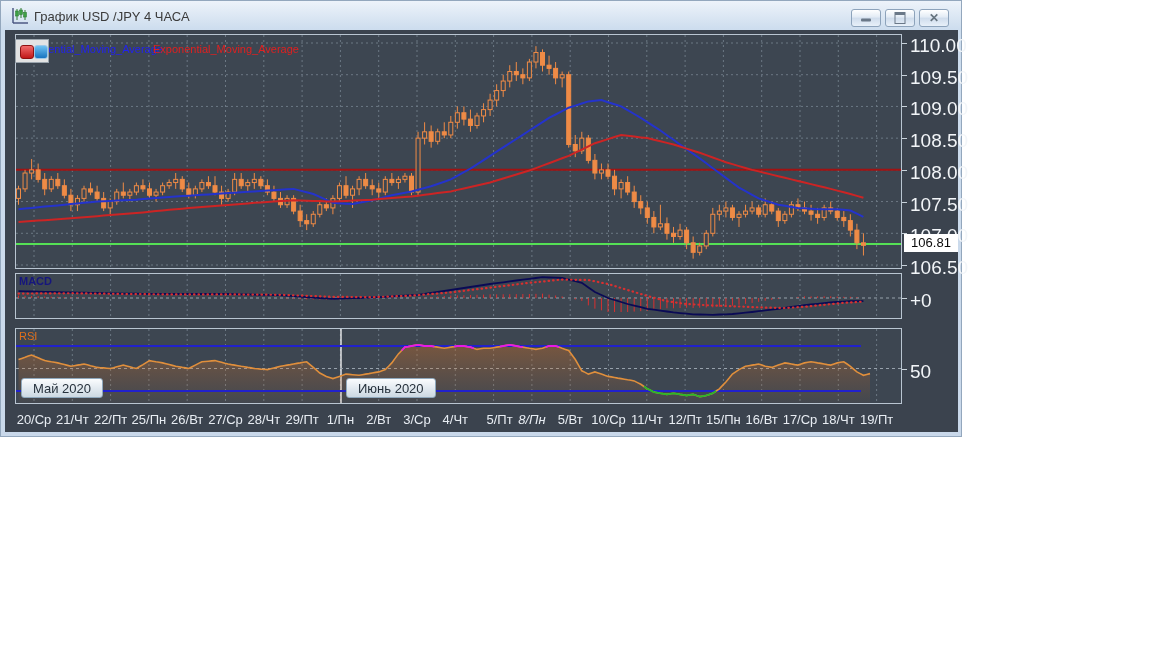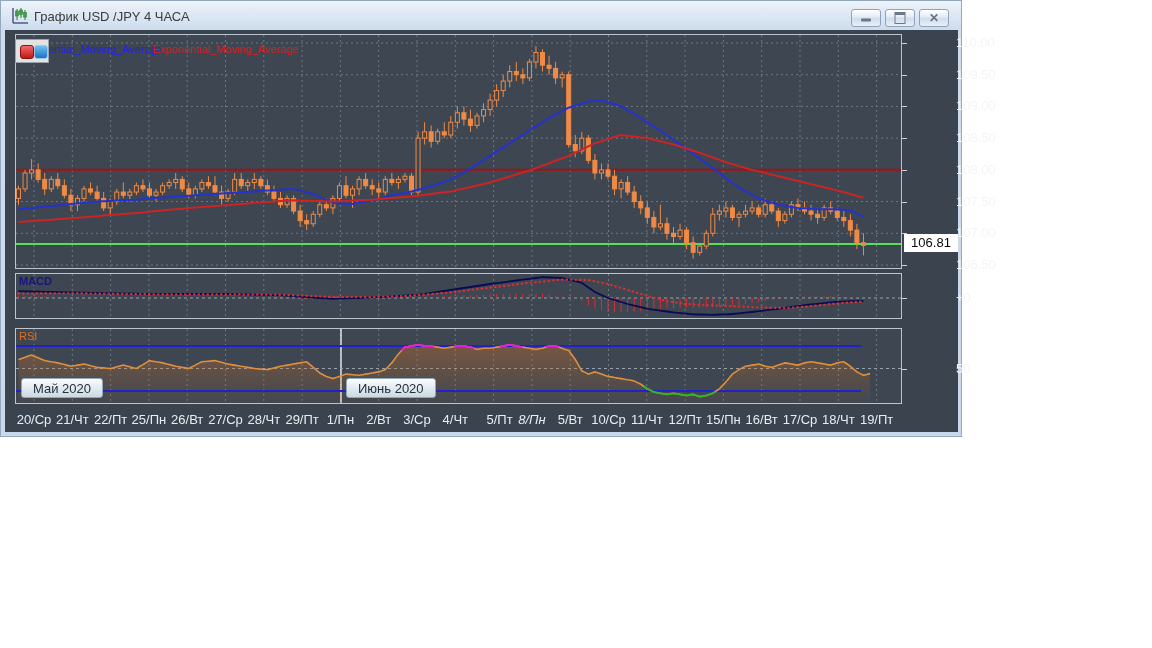--- a/index.html
+++ b/index.html
@@ -29,21 +29,21 @@
     border:1px solid #9aa4ad;box-sizing:border-box;z-index:4;}
   .ind-btn{position:absolute;top:5px;width:12px;height:12px;border-radius:3px;cursor:pointer;}
   .ind-btn.red{left:4px;background:linear-gradient(#f26a6a,#c01818);border:1px solid #8e1010;}
   .ind-btn.blue{left:18px;background:linear-gradient(#6ec2f2,#1874c0);border:1px solid #9cc8e8;}
   .legend-text{position:absolute;top:42px;font-size:11px;white-space:nowrap;z-index:3;}
   #legend-fast{left:16px;color:#2222ee;}
   #legend-slow{left:152px;color:#e02020;}
   .panel-label{position:absolute;font-size:11px;font-weight:bold;z-index:3;}
   #macd-label{left:18px;top:274px;color:#16167e;}
   #rsi-label{left:18px;top:329px;color:#e0701c;font-weight:normal;}
-  .scale-label{position:absolute;left:955px;font-size:13px;color:#f2f5f8;white-space:nowrap;}
+  .scale-label{position:absolute;left:909px;font-size:19px;color:#f2f5f8;white-space:nowrap;}
   .scale-tick{position:absolute;left:901px;width:5px;height:1px;background:#c8d2da;}
   #cur-price{position:absolute;left:903px;top:233px;width:54px;height:18px;background:#ffffff;
     color:#0a0a0a;font-size:13px;text-align:center;line-height:18px;z-index:5;}
   .date-label{position:absolute;top:411px;transform:translateX(-50%);font-size:13px;color:#e8edf3;white-space:nowrap;}
   .month-box{position:absolute;top:377px;height:20px;line-height:19px;padding:0 11px;
     box-sizing:border-box;border:1px solid #8fa8bd;border-radius:3px;
     background:linear-gradient(#fafcfe,#ccd8e2);color:#26313c;font-size:13px;z-index:6;white-space:nowrap;}
   #month-may{left:20px;} #month-jun{left:345px;}
 </style>
 </head>

